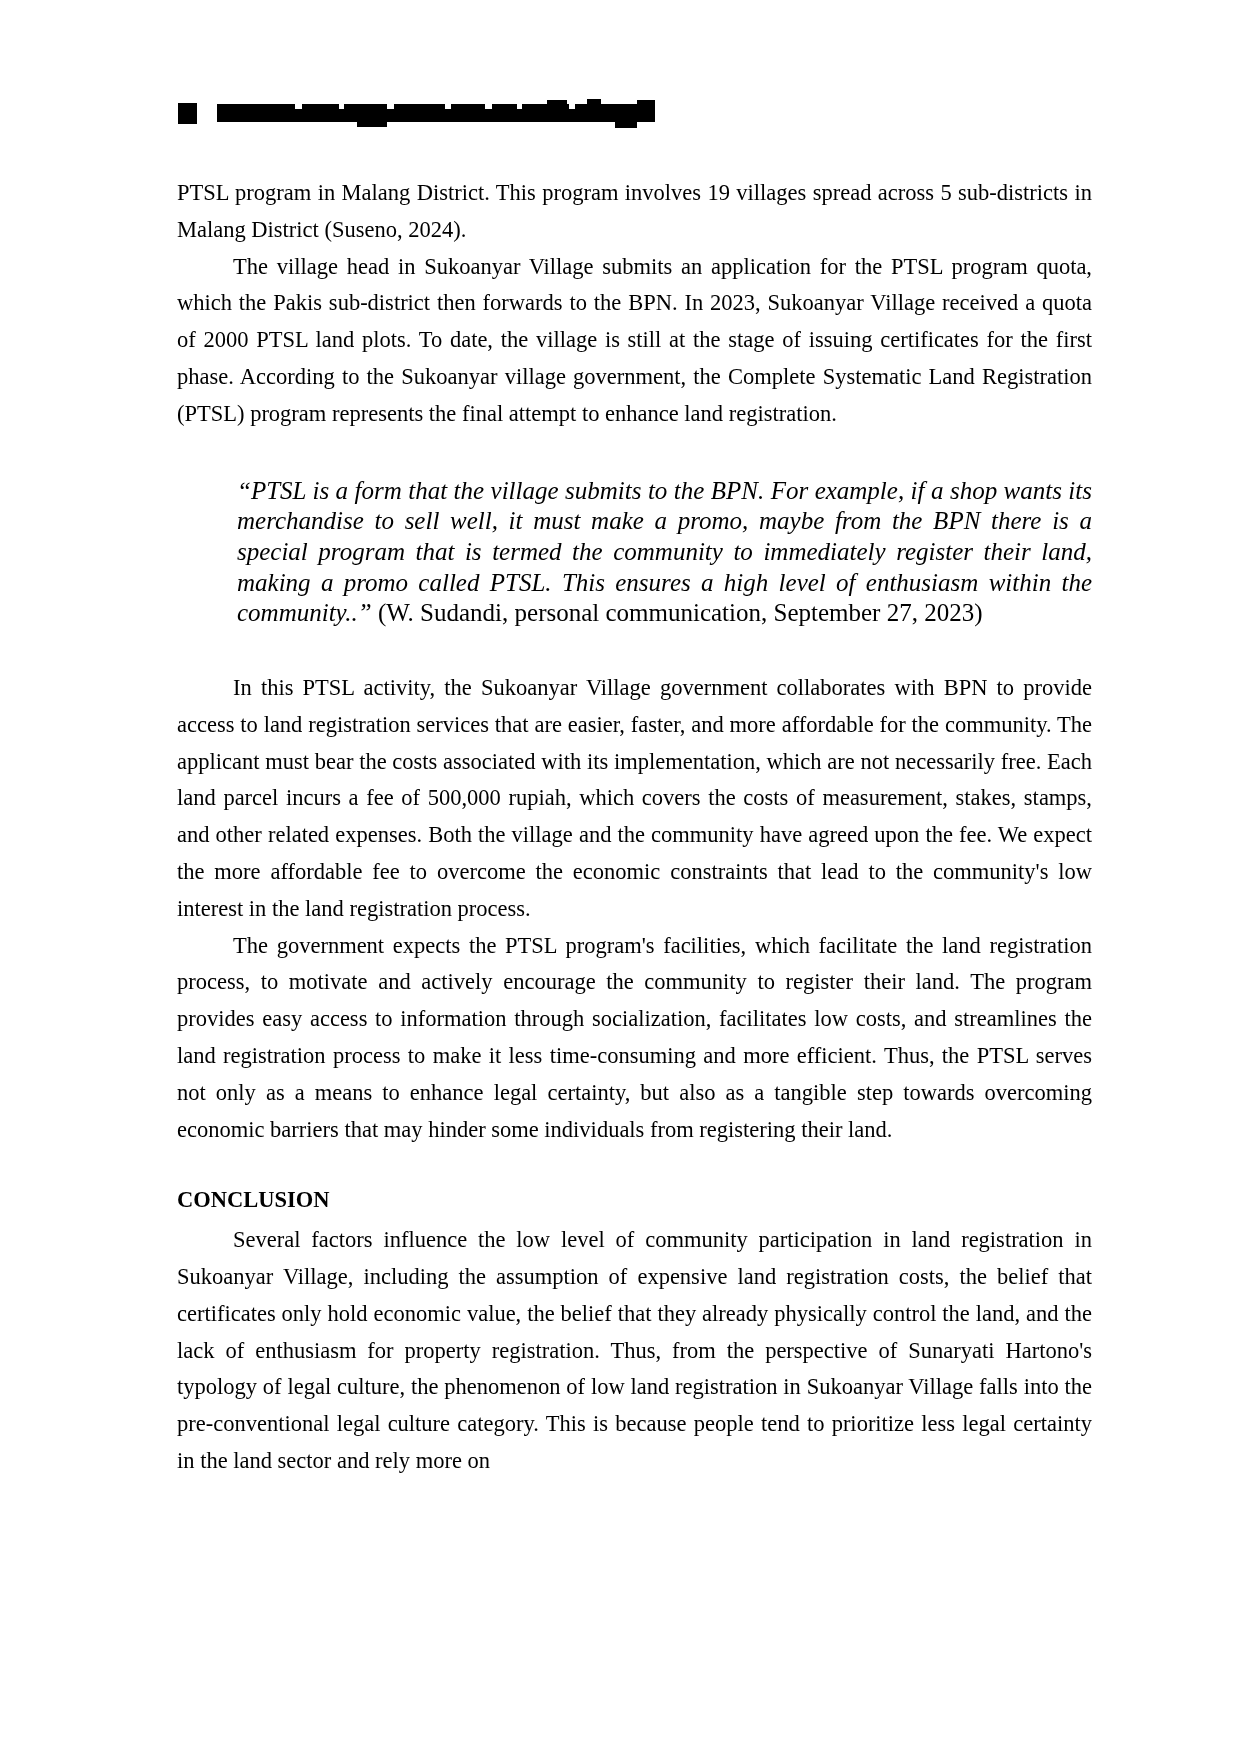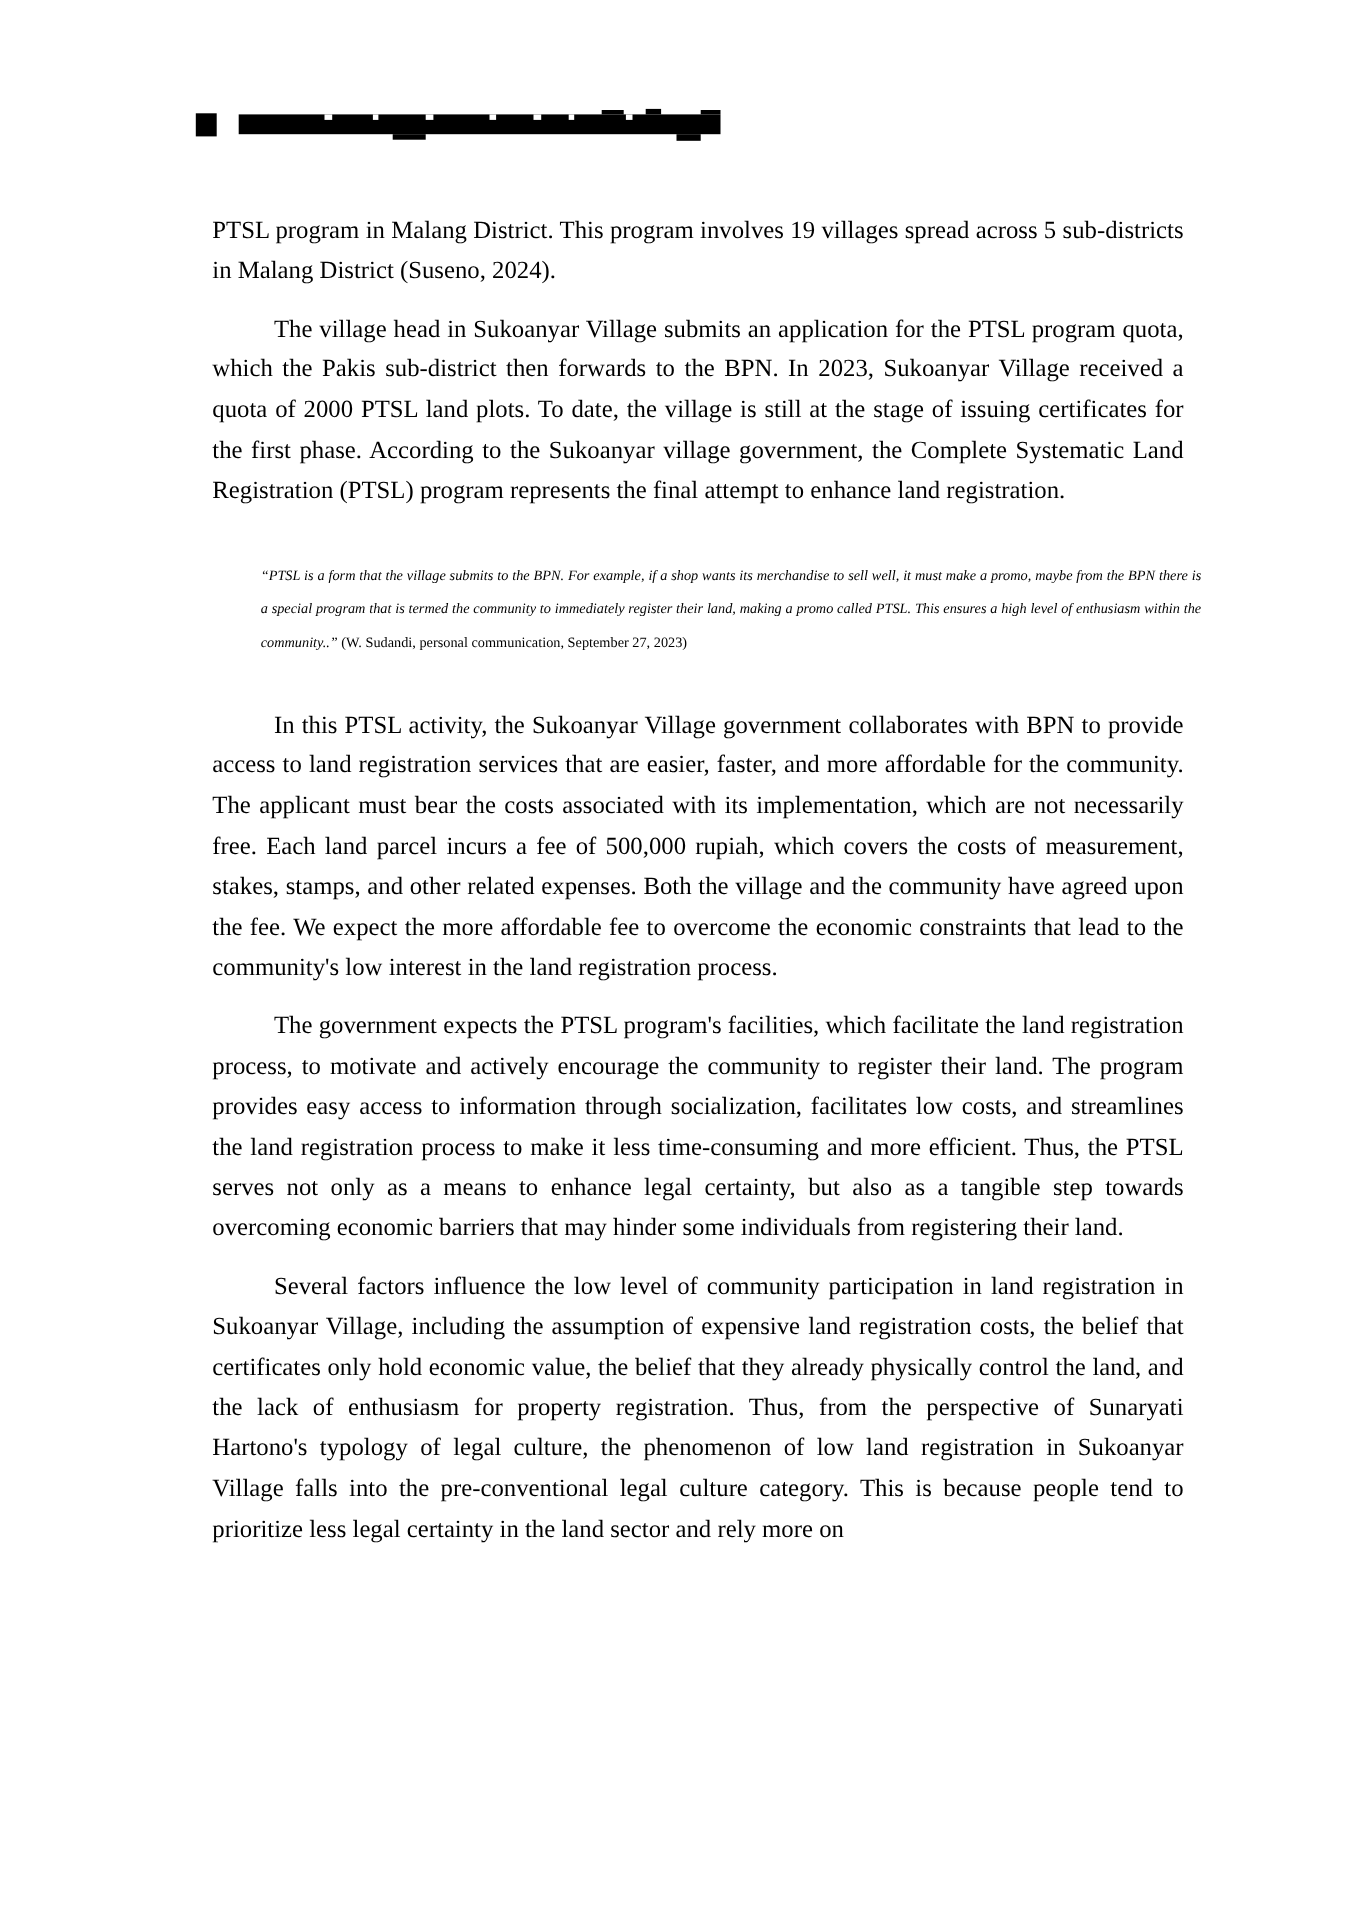--- a/index.html
+++ b/index.html
@@ -60,27 +60,27 @@
   
   .body-text {
     position: absolute;
     left: 177px;
     top: 175px;
     width: 915px;
     font-size: 22.5px;
     line-height: 36.8px;
     text-align: justify;
   }
-  .par { margin: 16px; }
+  .par { margin: 0; }
   .indent { text-indent: 56px; font-family: Liberation Serif, serif; }
 
   .quote {
     margin: 43px 0 41px 60px;
     width: 855px;
-    font-size: 13px;
+    font-size: 25px;
     line-height: 30.7px;
     text-align: justify;
   }
   .quote .qi { font-style: italic; }
   .quote .qa { font-style: normal; }
 
   .conclusion {
     margin: 34px 0 3px 0;
     font-size: 22.5px;
     line-height: 36.8px;
@@ -113,16 +113,17 @@
 
   <div class="body-text">
     <p class="par">PTSL program in Malang District. This program involves 19 villages spread across 5 sub-districts in Malang District (Suseno, 2024).</p>
     <p class="par indent">The village head in Sukoanyar Village submits an application for the PTSL program quota, which the Pakis sub-district then forwards to the BPN. In 2023, Sukoanyar Village received a quota of 2000 PTSL land plots. To date, the village is still at the stage of issuing certificates for the first phase. According to the Sukoanyar village government, the Complete Systematic Land Registration (PTSL) program represents the final attempt to enhance land registration.</p>
 
     <div class="quote"><span class="qi">“PTSL is a form that the village submits to the BPN. For example, if a shop wants its merchandise to sell well, it must make a promo, maybe from the BPN there is a special program that is termed the community to immediately register their land, making a promo called PTSL. This ensures a high level of enthusiasm within the community..”</span><span class="qa"> (W. Sudandi, personal communication, September 27, 2023)</span></div>
 
     <p class="par indent">In this PTSL activity, the Sukoanyar Village government collaborates with BPN to provide access to land registration services that are easier, faster, and more affordable for the community. The applicant must bear the costs associated with its implementation, which are not necessarily free. Each land parcel incurs a fee of 500,000 rupiah, which covers the costs of measurement, stakes, stamps, and other related expenses. Both the village and the community have agreed upon the fee. We expect the more affordable fee to overcome the economic constraints that lead to the community's low interest in the land registration process.</p>
     <p class="par indent">The government expects the PTSL program's facilities, which facilitate the land registration process, to motivate and actively encourage the community to register their land. The program provides easy access to information through socialization, facilitates low costs, and streamlines the land registration process to make it less time-consuming and more efficient. Thus, the PTSL serves not only as a means to enhance legal certainty, but also as a tangible step towards overcoming economic barriers that may hinder some individuals from registering their land.</p>
 
+    <h2 class="conclusion">CONCLUSION</h2>
     <p class="par indent">Several factors influence the low level of community participation in land registration in Sukoanyar Village, including the assumption of expensive land registration costs, the belief that certificates only hold economic value, the belief that they already physically control the land, and the lack of enthusiasm for property registration. Thus, from the perspective of Sunaryati Hartono's typology of legal culture, the phenomenon of low land registration in Sukoanyar Village falls into the pre-conventional legal culture category. This is because people tend to prioritize less legal certainty in the land sector and rely more on</p>
   </div>
 
 </div>
 
 </body></html>

